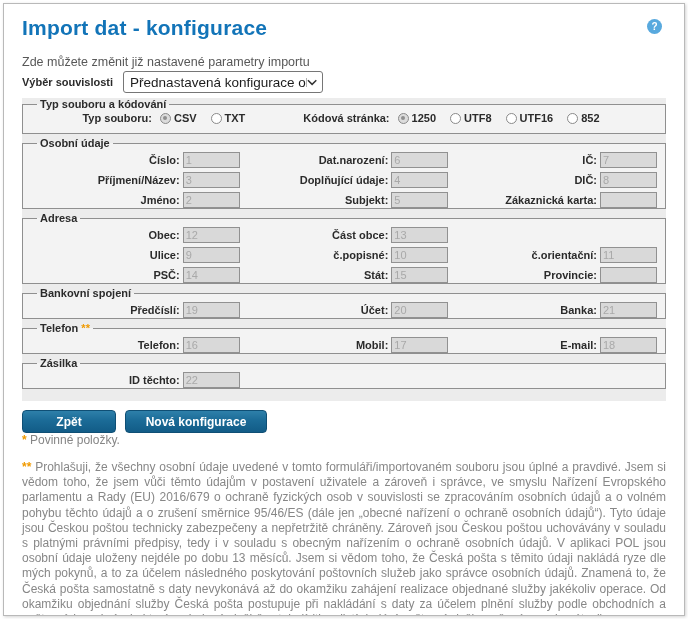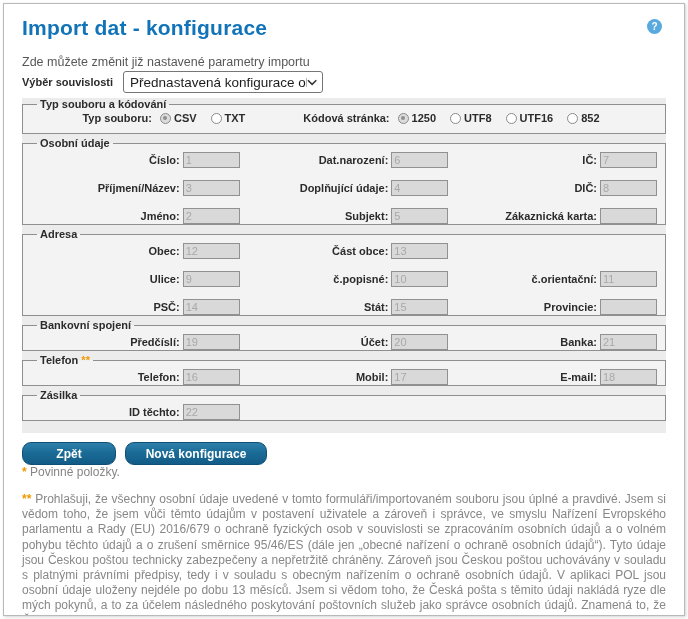--- a/index.html
+++ b/index.html
@@ -24,21 +24,21 @@
     display:flex; align-items:center; justify-content:space-between; padding:0 5px 0 6px;
     font-size:13.5px; color:#1c1c1c; white-space:nowrap; overflow:hidden; cursor:pointer;
   }
   .select .val { overflow:hidden; }
   .panel { margin-top:5px; background:#ececec; padding:0 0 9px 0; }
   fieldset {
     border:1px solid #8f8f8f; background:#f3f3f3; padding:0 8px 0 8px; margin-bottom:3px;
   }
   legend { font-size:11px; font-weight:bold; color:#2b2b2b; padding:0 3px; margin-left:6px; }
   .star { color:#f09a00; font-weight:bold; }
-  .fgrid { display:grid; grid-template-columns:1fr 1fr 1fr; row-gap:11px; margin-top:2px; }
+  .fgrid { display:grid; grid-template-columns:1fr 1fr 1fr; row-gap:3px; margin-top:2px; }
   .cell { display:flex; align-items:center; justify-content:flex-end; gap:3px; height:17px; }
   .cell label { font-size:11px; font-weight:bold; color:#2b2b2b; white-space:nowrap; }
   .cell input {
     width:57px; height:16px; background:#d9d9d9; border:1px solid #919191;
     color:#a9a9a9; font-size:11px; font-family:"Liberation Sans",sans-serif; padding:0 2px;
   }
   .radiorow { display:flex; align-items:flex-start; justify-content:center; gap:8px; height:21px; margin-top:2px; }
   .rgap { width:36px; }
   .rlabel { font-size:11px; font-weight:bold; color:#2b2b2b; }
   .opt { display:inline-flex; align-items:center; gap:3px; margin-right:6px; }
@@ -47,21 +47,21 @@
     border:1px solid #8a8a8a; background:#fff; display:inline-block;
   }
   .rb.checked { background:#dcdcdc; }
   .rb.checked::after {
     content:""; position:absolute; top:2.5px; left:2.5px; width:4px; height:4px;
     border-radius:50%; background:#8f8f8f;
   }
   .optlabel { font-size:11px; font-weight:bold; color:#2b2b2b; }
   .buttons { margin-top:9px; display:flex; gap:9px; }
   .btn {
-    height:23px; border:1px solid #0f4f75; border-radius:9px; cursor:pointer;
+    height:23px; border:1px solid #0f4f75; border-radius:4px; cursor:pointer;
     background:linear-gradient(to bottom,#2e80aa 0%,#1b6b97 45%,#125c87 100%);
     color:#fff; font-size:12px; font-weight:bold; font-family:"Liberation Sans",sans-serif;
   }
   .btn-back { width:94px; }
   .btn-new { width:142px; }
   .note { margin-top:0; font-size:12px; color:#868686; }
   .legal {
     margin-top:13px; font-size:12px; line-height:15.2px; color:#878787; text-align:justify;
   }
 </style>

